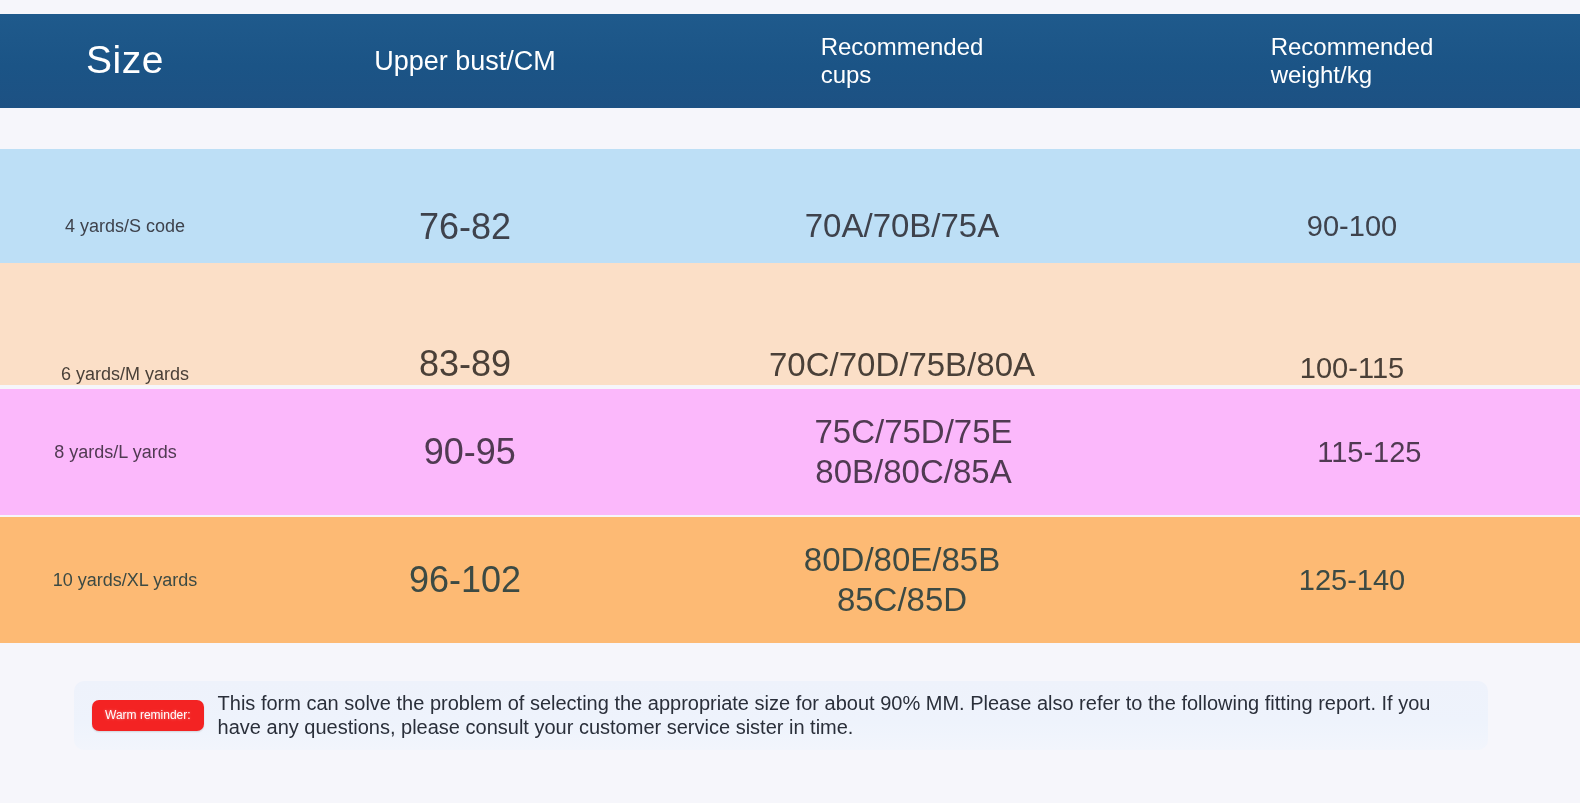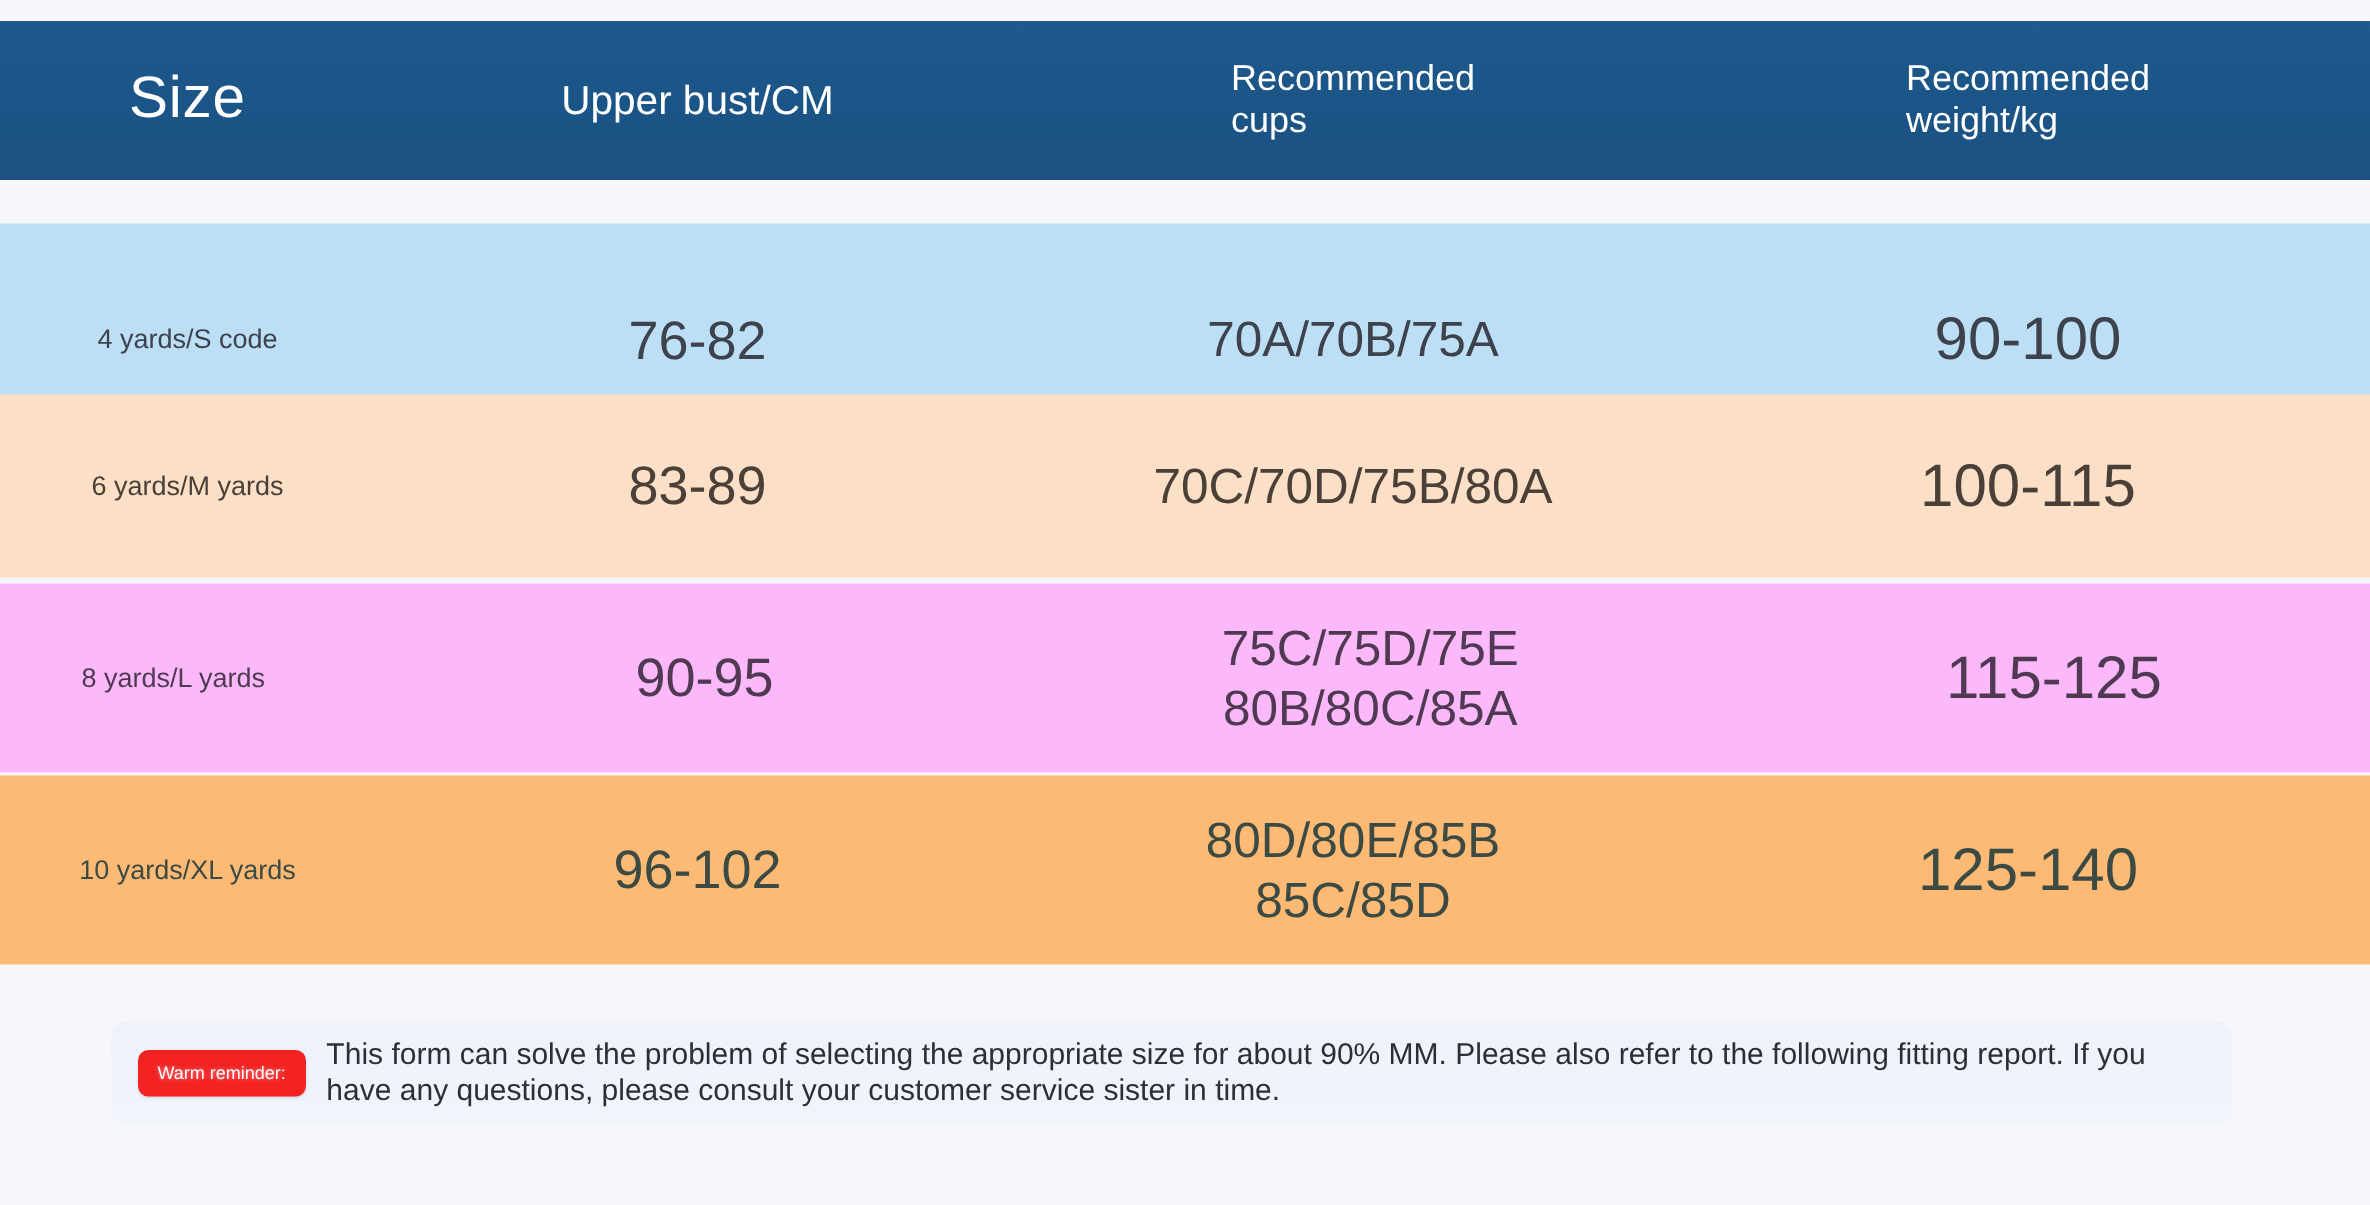--- a/index.html
+++ b/index.html
@@ -21,21 +21,21 @@
     background: #f6f6fb;
     box-sizing: border-box;
   }
 
   
   .table-head {
     position: absolute;
     left: 0;
     top: 14px;
     width: 1580px;
-    height: 106px;
+    height: 94px;
     background: linear-gradient(180deg, #1f5a8c 0%, #1b5486 55%, #1d5183 100%);
     display: flex;
     align-items: center;
     justify-content: space-between;
   }
   .hcell {
     box-sizing: border-box;
     color: #ffffff;
     display: flex;
     align-items: center;
@@ -86,21 +86,21 @@
   .cell {
     box-sizing: border-box;
     display: flex;
     align-items: center;
     justify-content: center;
     color: #4a4a52;
   }
   .cell.c-size   { width: 250px; font-size: 18px; color: #56535c; }
   .cell.c-bust   { width: 430px; font-size: 36px; }
   .cell.c-cups   { width: 444px; font-size: 33px; line-height: 1.22; text-align: center; white-space: pre-line; }
-  .cell.c-weight { width: 456px; font-size: 40px; }
+  .cell.c-weight { width: 456px; font-size: 29px; }
 
   .row-1 .cell { color: #3e424c; }
   .row-2 .cell { color: #4a4038; }
   .row-3 .cell { color: #503a52; }
   .row-4 .cell { color: #3c4a44; }
 
   
   .note-box {
     position: absolute;
     left: 74px;
@@ -153,21 +153,21 @@
     </div>
   </div>
 
   <div class="row row-1" style="background: rgb(189, 223, 246);">
     <div class="cell c-size">4 yards/S code</div>
     <div class="cell c-bust">76-82</div>
     <div class="cell c-cups">70A/70B/75A</div>
     <div class="cell c-weight">90-100</div>
   </div>
 
-  <div class="row row-2" style="background: rgb(251, 223, 199);">
+  <div class="row row-2" style="background: rgb(251, 223, 199); align-items: flex-end;">
     <div class="cell c-size">6 yards/M yards</div>
     <div class="cell c-bust">83-89</div>
     <div class="cell c-cups">70C/70D/75B/80A</div>
     <div class="cell c-weight">100-115</div>
   </div>
 
   <div class="row row-3" style="background: rgb(251, 184, 251); gap: 40px;">
     <div class="cell c-size">8 yards/L yards</div>
     <div class="cell c-bust">90-95</div>
     <div class="cell c-cups">75C/75D/75E

